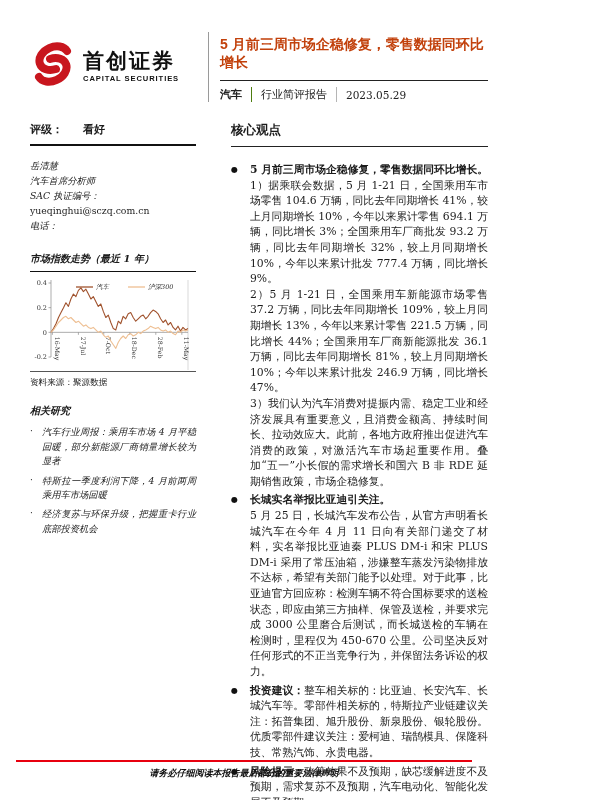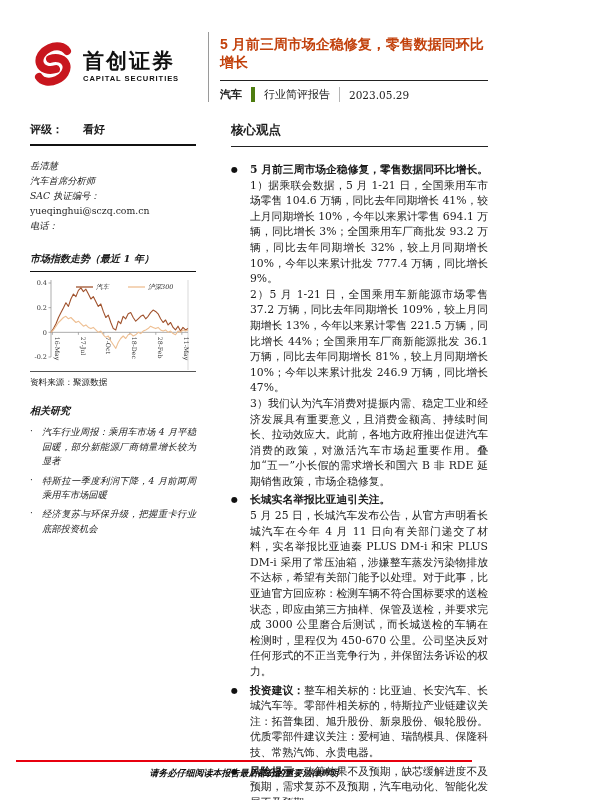--- a/index.html
+++ b/index.html
@@ -13,21 +13,21 @@
   .logo-text .en{font-family:"Liberation Sans","DejaVu Sans",sans-serif;font-weight:bold;
                  font-size:7.6px;letter-spacing:0.9px;color:#111;margin-top:2px;}
   .header-divider{width:1px;background:#9a9a9a;margin:2px 11px 0 10px;}
   .header-right{flex:1;padding-top:6px;}
   .report-title{font-family:"Liberation Sans","DejaVu Sans",sans-serif;font-weight:bold;
                 font-size:14px;color:#c2410c;}
   .title-rule{border:none;border-bottom:1.5px solid #222;margin:8px 0 6px 0;}
   .meta{display:flex;align-items:center;font-size:11px;color:#222;}
   .meta .m-ind{font-family:"Liberation Sans","DejaVu Sans",sans-serif;font-weight:bold;}
   .meta .m-type{font-family:"Liberation Sans","DejaVu Sans",sans-serif;
-                padding:0 9px;margin:0 9px;border-left:4px solid #4d7c0f;border-right:1px solid #b5b5b5;}
+                padding:0 9px;margin:0 9px;border-left:1px solid #4d7c0f;border-right:1px solid #b5b5b5;}
   .meta .m-date{font-size:10.5px;}
   
   .content{display:flex;gap:35px;margin:20px 12px 0 30px;}
   aside{width:166px;flex-shrink:0;font-size:9.3px;}
   .rating{font-family:"Liberation Sans","DejaVu Sans",sans-serif;font-weight:bold;font-size:11px;
           padding-bottom:7px;border-bottom:2px solid #111;}
   .rating .rv{margin-left:20px;}
   .analyst{margin-top:13px;font-style:italic;line-height:1.6;}
   .analyst .email{font-style:normal;}
   .chart-block{margin-top:19px;}

